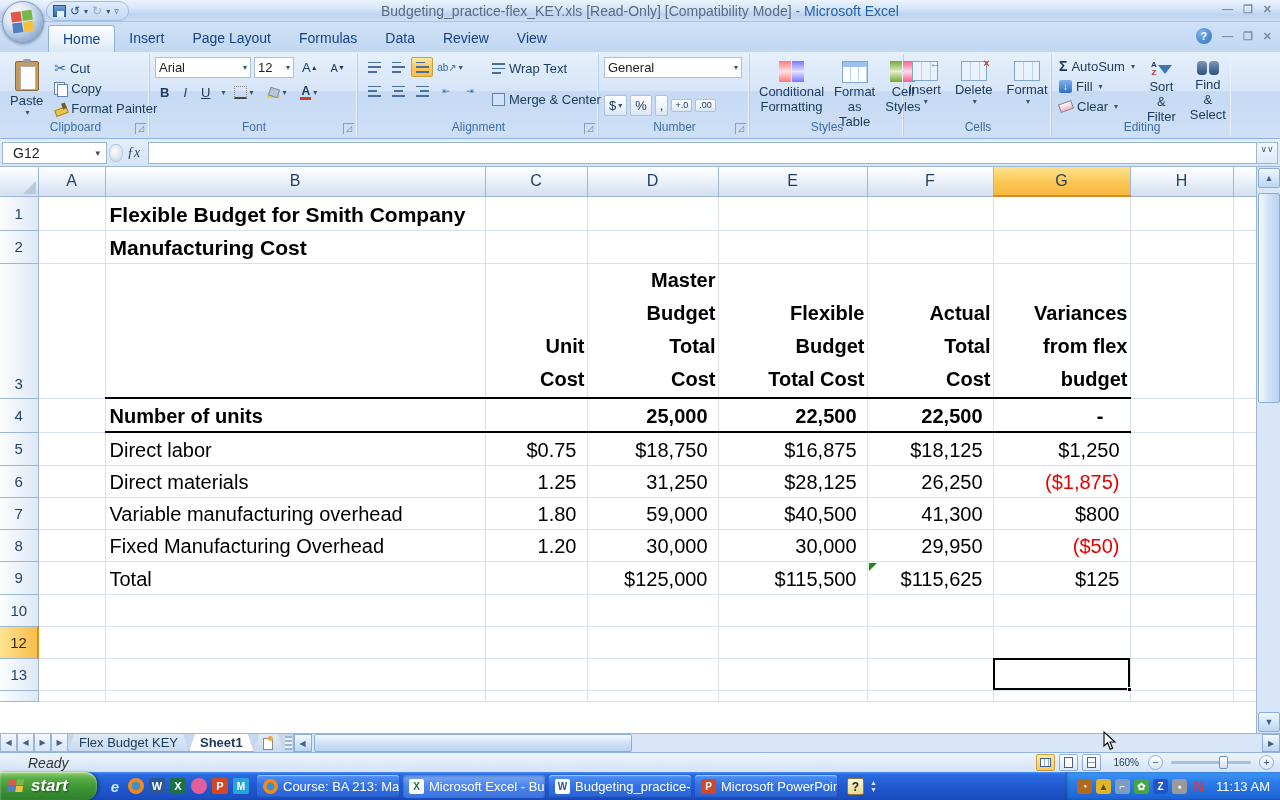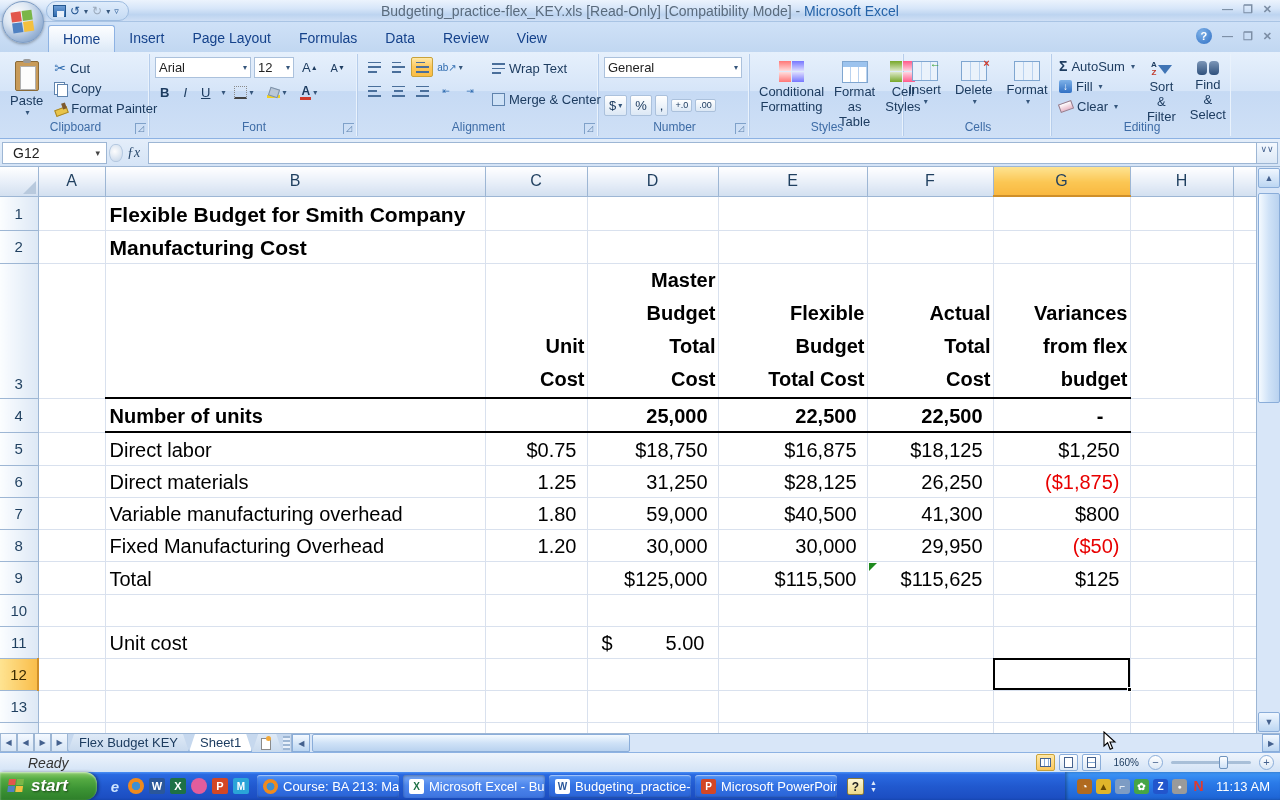--- a/index.html
+++ b/index.html
@@ -173,21 +173,21 @@
   #v-down { position:absolute; bottom:0; left:0; }
 
   
   #tabstrip { position:absolute; left:0; top:733px; width:1280px; height:19px;
     background:#c6d8ee; border-top:1px solid #9db6d4; display:flex; align-items:stretch; }
   .nav-btn { width:17px; background:linear-gradient(#f4f9ff,#d5e4f5); border:1px solid #9db6d4;
     border-top:none; color:#44618e; font-size:8px; text-align:center; line-height:17px; }
   .stab { padding:1px 10px 0 10px; font-size:13px; color:#1d3c60;
     background:linear-gradient(#dfeaf7,#c9daee); border:1px solid #8aadd9; border-top:none;
     clip-path:polygon(6px 0, calc(100% - 6px) 0, 100% 100%, 0 100%); }
-  .stab.active { background:#fff; font-weight:normal; }
+  .stab.active { background:#fff; font-weight:bold; }
   #ins-tab { width:30px; background:linear-gradient(#dfeaf7,#c9daee);
     clip-path:polygon(6px 0, 24px 0, 30px 100%, 0 100%); position:relative; }
   #ins-tab::before { content:""; position:absolute; left:9px; top:4px; width:8px; height:10px; background:#fff; border:1px solid #8a8a8a; }
   #ins-tab::after { content:""; position:absolute; left:14px; top:2px; width:5px; height:5px; background:#f0a83a; border-radius:50%; }
   #tab-splitter { width:7px; background:repeating-linear-gradient(#9db6d4 0 2px,#e8f0fa 2px 4px); margin:2px 1px; }
   #hscroll { flex:1; display:flex; background:#d8e6f8; border-left:1px solid #9db6d4; }
   .hs-btn { width:18px; background:linear-gradient(#f4f9ff,#bcd6f2); border:1px solid #8aadd9; color:#44618e; font-size:8px; text-align:center; line-height:17px; }
   #h-thumb { width:318px; margin-left:2px; background:linear-gradient(#f4faff,#cfe2f7 50%,#b9d2ef); border:1px solid #8aadd9; border-radius:2px; }
   #h-track { flex:1; }
 
@@ -721,37 +721,20 @@
             <td class="cell"></td>
             <td class="cell"></td>
         <td class="cell"></td>
             <td class="cell"></td>
             <td class="cell"></td>
         <td class="cell"></td>
             <td class="cell"></td>
             <td class="cell"></td>
       </tr>
       <tr style="height:32px;">
-        <th class="rowhdr">11</th>
-        <td class="cell"></td>
-        <td class="cell lbl">Unit cost</td>
-        <td class="cell"></td>
-        <td class="cell">
-          <div class="acct">
-            <span>$</span>
-            <span>5.00</span>
-          </div>
-        </td>
-        <td class="cell"></td>
-            <td class="cell"></td>
-        <td class="cell"></td>
-            <td class="cell"></td>
-            <td class="cell"></td>
-      </tr>
-      <tr style="height:32px;">
         <th class="rowhdr sel">12</th>
         <td class="cell"></td>
             <td class="cell"></td>
             <td class="cell"></td>
         <td class="cell"></td>
             <td class="cell"></td>
             <td class="cell"></td>
         <td class="cell"></td>
         <td class="cell"></td>
             <td class="cell"></td>

